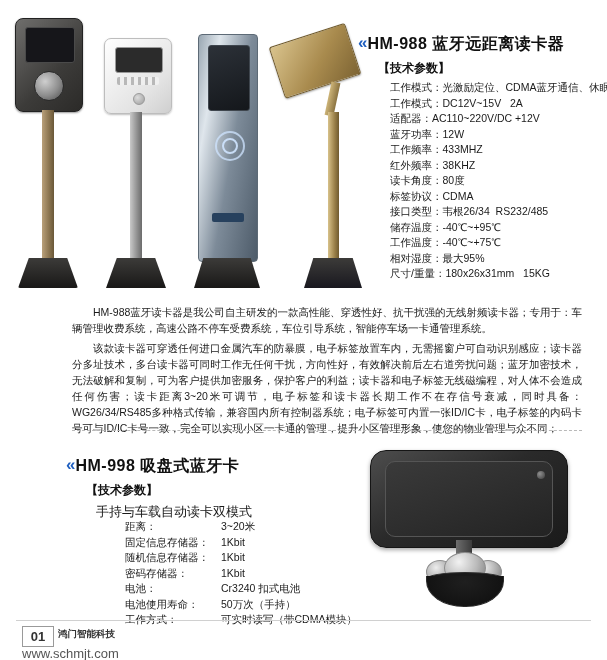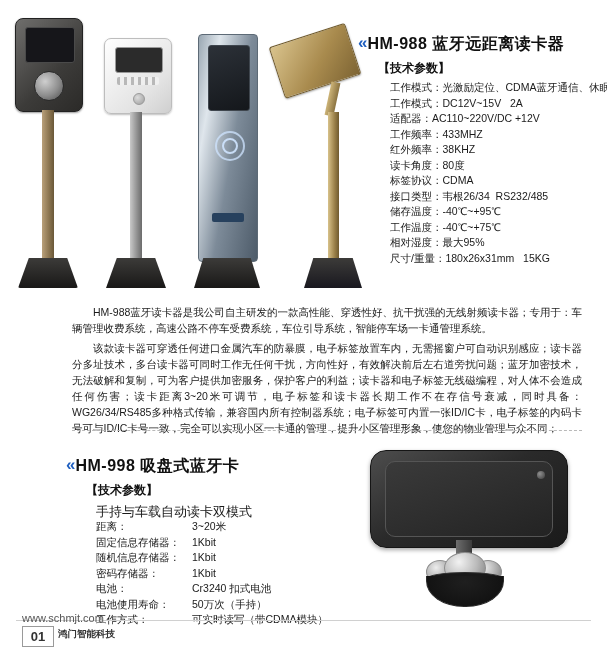--- a/index.html
+++ b/index.html
@@ -217,20 +217,21 @@
     line-height: 15.5px;
     color: #1a1a1a;
   }
   .spec-row { white-space: pre; }
 
   .spec-list-2 {
     position: absolute;
     font-size: 10.5px;
     line-height: 15.5px;
     color: #1a1a1a;
+    margin-left: 29px;
   }
   .spec-row2 {
     display: flex;
   }
   .spec-row2 .k { width: 96px; flex: none; }
   .spec-row2 .v { flex: 1; }
   .lead-line {
     position: absolute;
     font-size: 13px;
     color: #1a1a1a;
@@ -348,22 +349,22 @@
     position: absolute;
     left: 58px;
     top: 628px;
     font-size: 9.5px;
     color: #333;
     font-weight: bold;
   }
   .footer-url {
     position: absolute;
     left: 22px;
-    top: 612px;
-    font-size: 11px;
+    top: 646px;
+    font-size: 13px;
     color: #555;
   }
 </style>
 </head>
 <body>
 
 <div class="page">
 
   <div class="photo-row">
     <div class="photo p1">
@@ -409,20 +410,21 @@
     <span class="chev">«</span>
     <span class="sec-title">HM-988 蓝牙远距离读卡器</span>
   </div>
 
   <div class="sub-head" style="left:378px; top:60px;">【技术参数】</div>
 
   <div class="spec-list" style="left:390px; top:80px; width:212px;">
     <div class="spec-row">工作模式：光激励定位、CDMA蓝牙通信、休眠唤醒</div>
     <div class="spec-row">工作模式：DC12V~15V   2A</div>
     <div class="spec-row">适配器：AC110~220V/DC +12V</div>
+    <div class="spec-row">蓝牙功率：12W</div>
     <div class="spec-row">工作频率：433MHZ</div>
     <div class="spec-row">红外频率：38KHZ</div>
     <div class="spec-row">读卡角度：80度</div>
     <div class="spec-row">标签协议：CDMA</div>
     <div class="spec-row">接口类型：韦根26/34  RS232/485</div>
     <div class="spec-row">储存温度：-40℃~+95℃</div>
     <div class="spec-row">工作温度：-40℃~+75℃</div>
     <div class="spec-row">相对湿度：最大95%</div>
     <div class="spec-row">尺寸/重量：180x26x31mm   15KG</div>
   </div>

